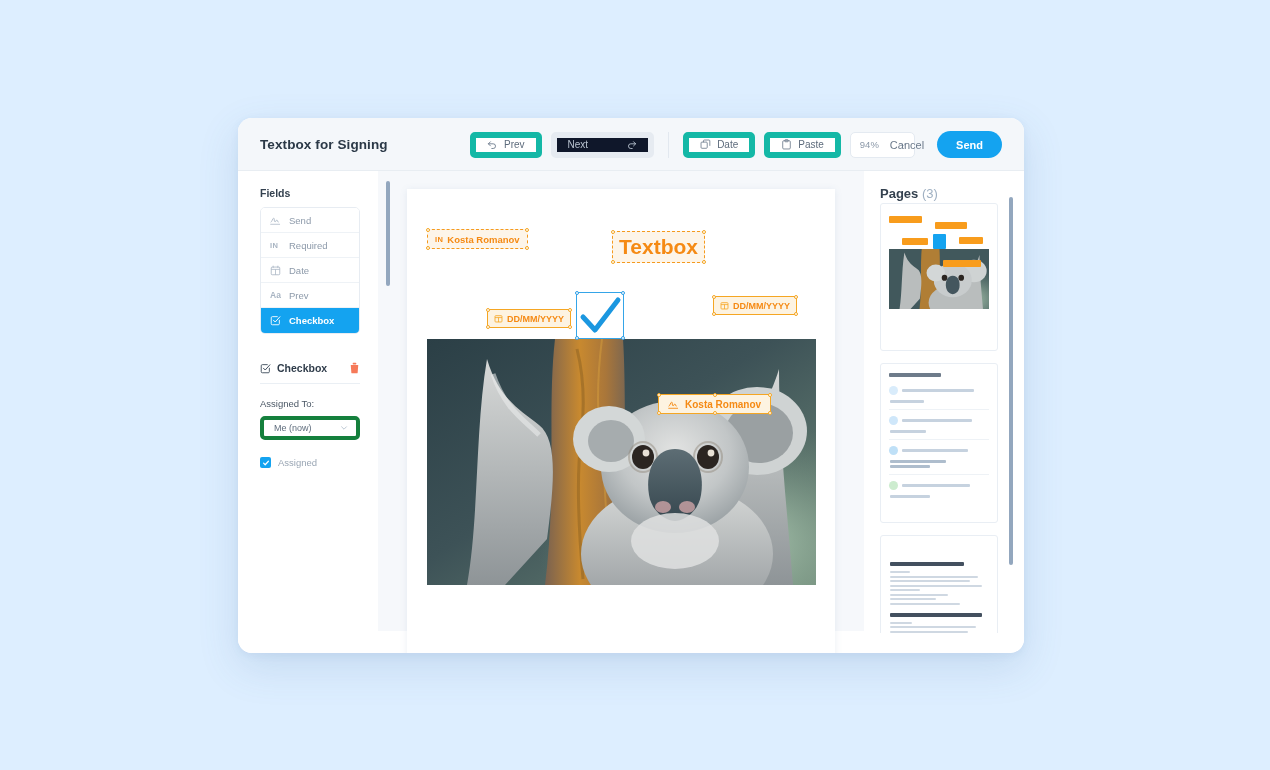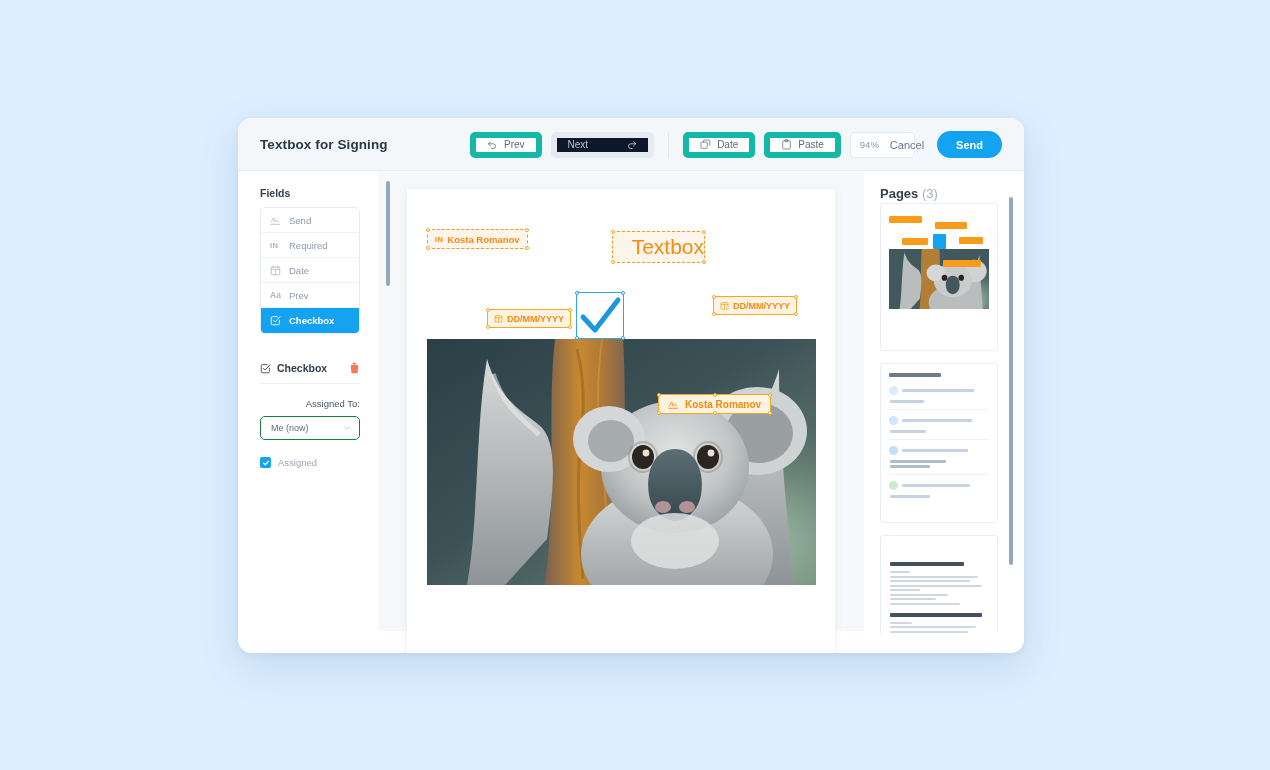--- a/index.html
+++ b/index.html
@@ -88,23 +88,23 @@
   .field-row.active { background: #14a3f0; color: #fff; font-weight: bold; }
   .fi { width: 11px; height: 11px; flex: 0 0 11px; display:block; }
 
   .prop-head {
     display: flex; align-items: center; gap: 6px;
     margin-top: 28px; padding-bottom: 9px;
     border-bottom: 1px solid #eaeff4;
   }
   .prop-title { font-size: 10.5px; font-weight: bold; color: #2f3c4a; flex: 1; }
   .trash { width: 11px; height: 12px; cursor: pointer; }
-  .assigned-label { font-size: 9.5px; color: #4a5765; margin: 14px 0 7px; text-align: right; }
+  .assigned-label { font-size: 9.5px; color: #4a5765; margin: 14px 0 7px; }
   .assign-select {
-    height: 24px; border: 1px solid #15803d; border-radius: 5px;
+    height: 24px; border: 4px solid #15803d; border-radius: 5px;
     background: #fff; display: flex; align-items: center;
     justify-content: space-between; padding: 0 8px 0 10px;
     font-size: 9px; color: #5f6d7d; cursor: pointer;
   }
   .req-row { display: flex; align-items: center; gap: 7px; margin-top: 17px; }
   .req-box {
     width: 11px; height: 11px; border-radius: 2px; background: #14a3f0;
     display: flex; align-items: center; justify-content: center; cursor: pointer;
   }
   .req-label { font-size: 9.5px; color: #9aa6b4; }
@@ -398,21 +398,21 @@
 
         <div class="fld fld-box" style="left:20px;top:40px;height:20px;padding:0 7px;font-size:9.5px;">
           <span style="font-size:7.5px;letter-spacing:.4px;">IN</span>
           <span>Kosta Romanov</span>
           <i class="handle h-tl"></i>
           <i class="handle h-tr"></i>
           <i class="handle h-bl"></i>
           <i class="handle h-br"></i>
         </div>
 
-        <div class="fld fld-box" style="left:205px;top:42px;width:93px;height:32px;justify-content:flex-end;font-size:21px;font-weight:normal;">
+        <div class="fld fld-box" style="left:205px;top:42px;width:93px;height:32px;justify-content:center;font-size:21px;font-weight:bold;">
           <span>Textbox</span>
           <i class="handle h-tl"></i>
           <i class="handle h-tr"></i>
           <i class="handle h-bl"></i>
           <i class="handle h-br"></i>
         </div>
 
         <div class="fld fld-solid" style="left:80px;top:120px;height:19px;padding:0 6px;font-size:9px;">
           <svg width="9" height="9" viewBox="0 0 16 16">
             <rect x="1.8" y="3" width="12.4" height="11.2" rx="1.4" fill="none" stroke="#f5a623" stroke-width="1.5"></rect>

